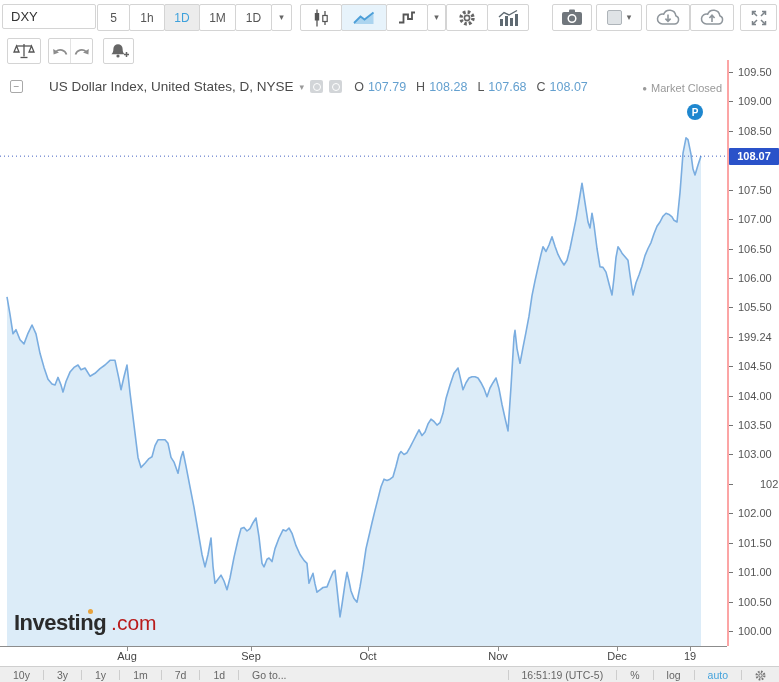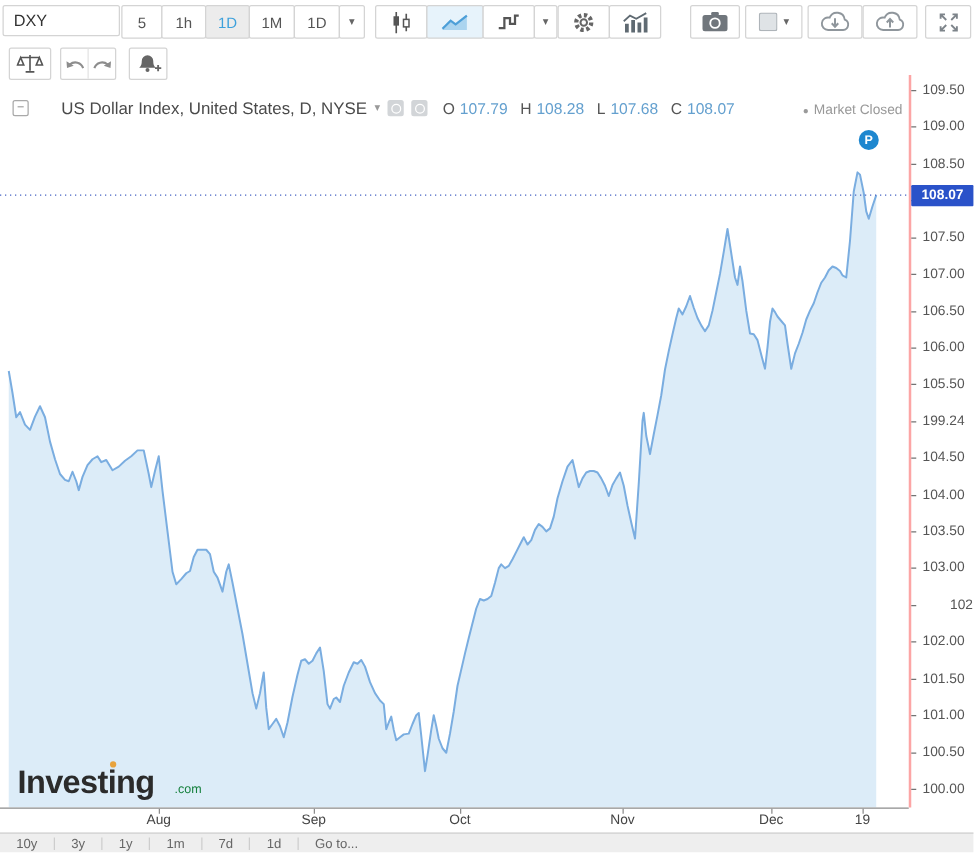--- a/index.html
+++ b/index.html
@@ -36,23 +36,23 @@
   .ohlc .lab{color:#555;}
   .ohlc .val{color:#64a0cf;margin-right:6px;}
   .market-status{position:absolute;right:57px;top:82px;font-size:11px;color:#999;display:flex;align-items:center;gap:4px;z-index:5;}
   .market-status .bullet{font-size:8px;color:#9a9a9a;}
 
   
   #plot-svg{position:absolute;left:0;top:0;z-index:1;}
 
   
   .watermark{position:absolute;left:14px;top:610px;z-index:4;display:flex;align-items:baseline;}
-  .wm-brand{font-size:26px;font-weight:bold;color:#2b2b2b;letter-spacing:-0.5px;position:relative;text-align:center;}
+  .wm-brand{font-size:22px;font-weight:bold;color:#2b2b2b;letter-spacing:-0.5px;position:relative;text-align:center;}
   .wm-dot{position:absolute;left:74px;top:-1px;width:5px;height:5px;border-radius:50%;background:#e8a33d;}
-  .wm-suffix{font-size:10px;color:#15803d;margin-left:16px;}
+  .wm-suffix{font-size:21px;color:#b91c1c;margin-left:5px;}
 
   
   .price-axis{position:absolute;left:727px;top:60px;width:52px;height:586px;border-left:2px solid #fca5a5;z-index:3;background:#fff;}
   .pa-tick{position:absolute;left:0;width:4px;height:1px;background:#737373;}
   .pa-label{position:absolute;left:9px;font-size:11px;color:#555;}
   .price-tag{position:absolute;left:729px;width:50px;height:17px;background:#2a52c9;color:#fff;
         font-size:11px;font-weight:bold;display:flex;align-items:center;justify-content:center;z-index:6;border-radius:1px;}
 
   
   .time-axis{position:absolute;left:0;top:646px;width:727px;height:20px;background:#fff;z-index:3;}
@@ -326,15 +326,32 @@
         <span class="bb-item">1y</span>
         <span class="bb-sep"></span>
         <span class="bb-item">1m</span>
         <span class="bb-sep"></span>
         <span class="bb-item">7d</span>
         <span class="bb-sep"></span>
         <span class="bb-item">1d</span>
         <span class="bb-sep"></span>
         <span class="bb-item">Go to...</span>
       </div>
+    <div class="bb-right">
+      <span class="bb-sep"></span>
+      <span class="bb-item">16:51:19 (UTC-5)</span>
+      <span class="bb-sep"></span>
+      <span class="bb-item">%</span>
+      <span class="bb-sep"></span>
+      <span class="bb-item">log</span>
+      <span class="bb-sep"></span>
+      <span class="bb-item bb-auto">auto</span>
+      <span class="bb-sep"></span>
+      <span class="bb-gear">
+        <svg width="13" height="13" viewBox="0 0 20 20">
+          <circle cx="10" cy="10" r="6" fill="none" stroke="#777" stroke-width="3.4" stroke-dasharray="2.6 2.1"></circle>
+          <circle cx="10" cy="10" r="2.6" fill="none" stroke="#777" stroke-width="1.6"></circle>
+        </svg>
+      </span>
+    </div>
   </div>
 
 </div>
 
 </body></html>

